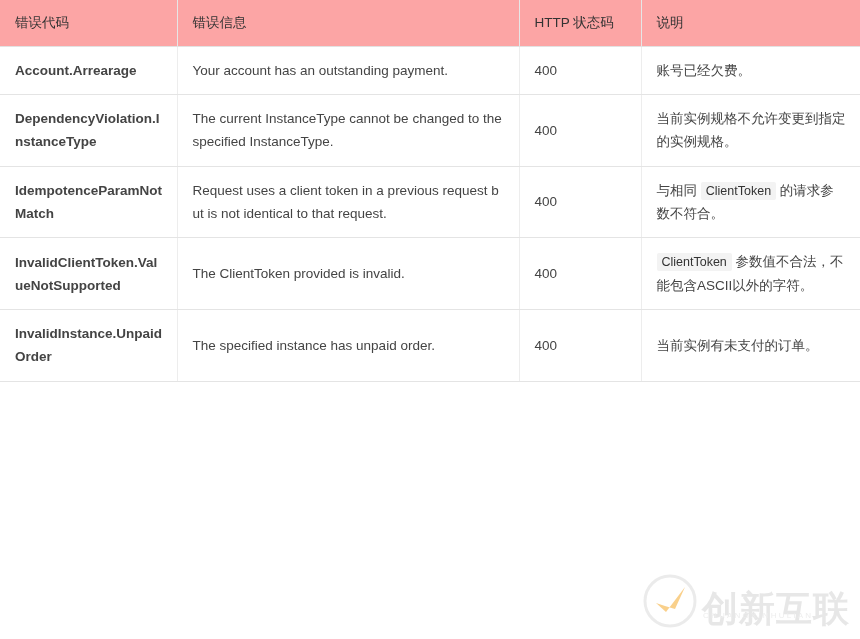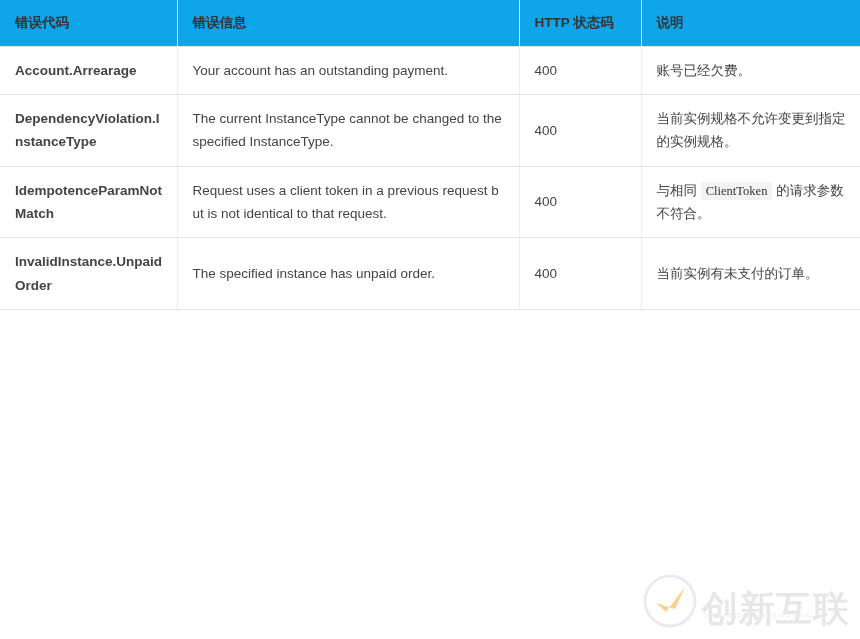--- a/index.html
+++ b/index.html
@@ -23,22 +23,22 @@
     table-layout: fixed;
     font-size: 13.5px;
   }
 
   #error-table col.c-code  { width: 177px; }
   #error-table col.c-msg   { width: 342px; }
   #error-table col.c-http  { width: 122px; }
   #error-table col.c-desc  { width: 219px; }
 
   #error-table thead th {
-    background: #0ea5e9;
-    font-weight: bold;
+    background: #fca5a5;
+    font-weight: normal;
     font-size: 13.5px;
     color: #333333;
     text-align: left;
     padding: 14px 14px 14px 15px;
     border-right: 1px solid #e6e6e6;
     border-bottom: 1px solid #e2e2e2;
     vertical-align: middle;
     white-space: nowrap;
     margin-left: 28px;
   }
@@ -63,21 +63,21 @@
     font-weight: bold;
   }
   .col-msg  { word-break: normal; }
   .col-http { word-break: normal; }
   .col-desc {
     word-break: normal;
     line-height: 1.95;
   }
 
   code.inline-code {
-    font-family: Liberation Serif, serif;
+    font-family: Liberation Sans, sans-serif;
     background: #f3f3f3;
     color: #333333;
     font-size: 12.5px;
     padding: 2px 5px;
     border-radius: 2px;
     white-space: nowrap;
   }
 
   
   #watermark {
@@ -148,20 +148,26 @@
         <td class="col-http">400</td>
         <td class="col-desc"><span>当前实例规格不允许变更到指定的实例规格。</span></td>
       </tr>
       <tr>
         <td class="col-code">IdempotenceParamNotMatch</td>
         <td class="col-msg">Request uses a client token in a previous request but is not identical to that request.</td>
         <td class="col-http">400</td>
         <td class="col-desc"><span>与相同</span> <code class="inline-code">ClientToken</code> <span>的请求参数不符合。</span></td>
       </tr>
       <tr>
+        <td class="col-code">InvalidClientToken.ValueNotSupported</td>
+        <td class="col-msg">The ClientToken provided is invalid.</td>
+        <td class="col-http">400</td>
+        <td class="col-desc"> <code class="inline-code">ClientToken</code> <span>参数值不合法，不能包含ASCII以外的字符。</span></td>
+      </tr>
+      <tr>
         <td class="col-code">InvalidInstance.UnpaidOrder</td>
         <td class="col-msg">The specified instance has unpaid order.</td>
         <td class="col-http">400</td>
         <td class="col-desc"><span>当前实例有未支付的订单。</span></td>
       </tr>
     </tbody>
 </table>
 
 <div id="watermark">
   <div class="wm-inner">

